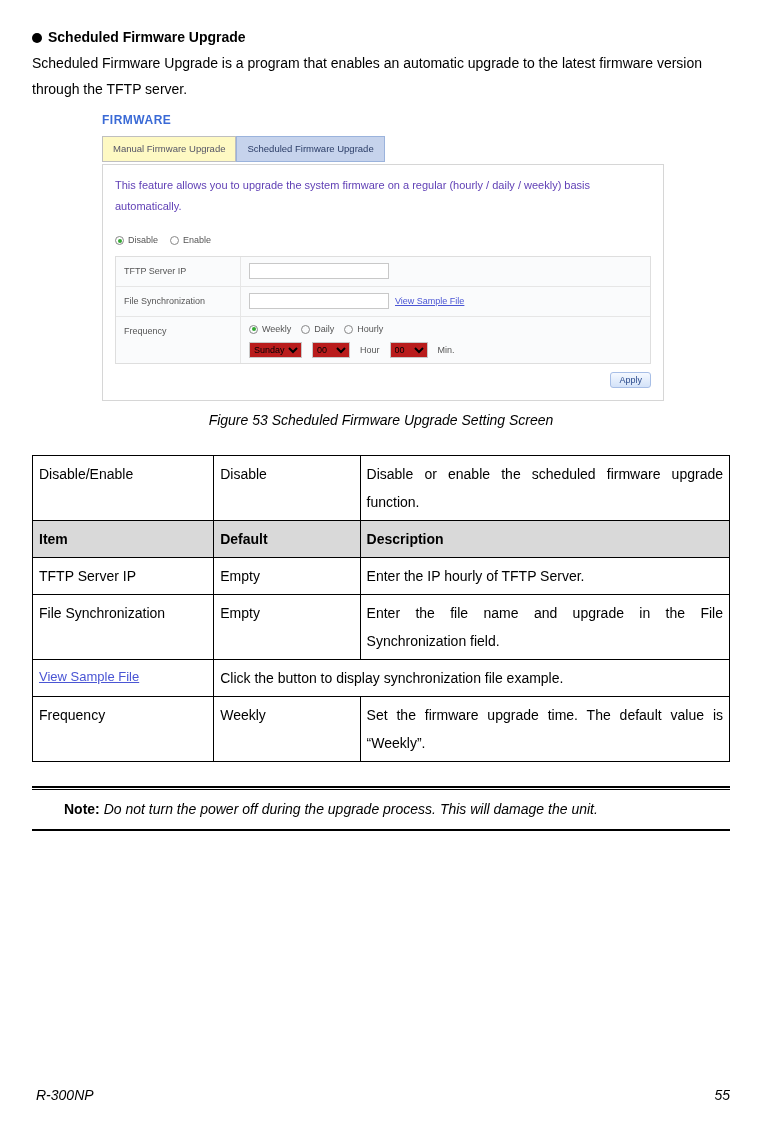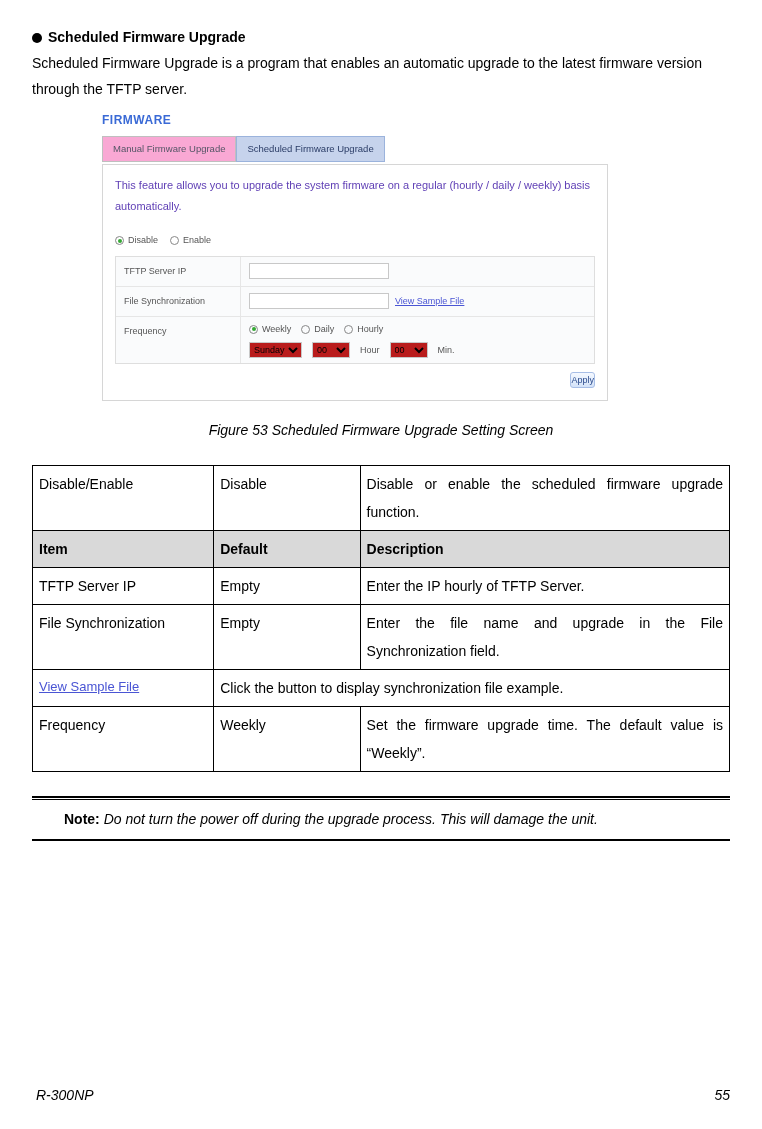--- a/index.html
+++ b/index.html
@@ -21,39 +21,39 @@
     gap: 6px;
     line-height: 1.4;
   }
   .bullet-dot {
     width: 10px; height: 10px; border-radius: 50%;
     background: #000; display: inline-block;
   }
   .intro { margin-top: 2px; }
   .figure-wrap {
     margin: 6px 0 0 70px;
-    width: 506px;
+    width: 562px;
   }
   .fw-title {
     font-family: Verdana, Arial, sans-serif;
     font-size: 12px;
     color: #3a6ad6;
     font-weight: bold;
     letter-spacing: 0.5px;
     margin-bottom: 4px;
   }
   .tabs {
     display: flex;
     font-size: 9.5px;
   }
   .tab {
     padding: 3px 10px;
     border: 1px solid #bfbfbf;
     color: #556;
-    background: #f9a8d4;
+    background: #fef9c3;
   }
   .tab.active {
     background: #c6d3ec;
     border-color: #9bb3dc;
     color: #2a3c66;
   }
   .panel-border {
     border: 1px solid #d6d6d6;
     padding: 10px 12px 12px 12px;
     font-size: 9.5px;
@@ -127,27 +127,27 @@
   .apply-row {
     display: flex; justify-content: flex-end;
     padding-top: 8px;
   }
   .apply-btn {
     background: linear-gradient(#f5f9ff,#d3e2f8);
     border: 1px solid #a7bee6;
     border-radius: 3px;
     color: #2a4a8c;
     font-size: 9px;
-    padding: 2px 0;
+    padding: 2px 8px;
     cursor: pointer;
   }
   .caption {
     text-align: center;
     font-style: italic;
-    margin: 16px 0 22px 0;
+    margin: 6px 0 22px 0;
     font-size: 14px;
   }
 
   table.spec {
     border-collapse: collapse;
     width: 100%;
     margin-top: 6px;
     font-size: 14px;
   }
   table.spec th, table.spec td {

